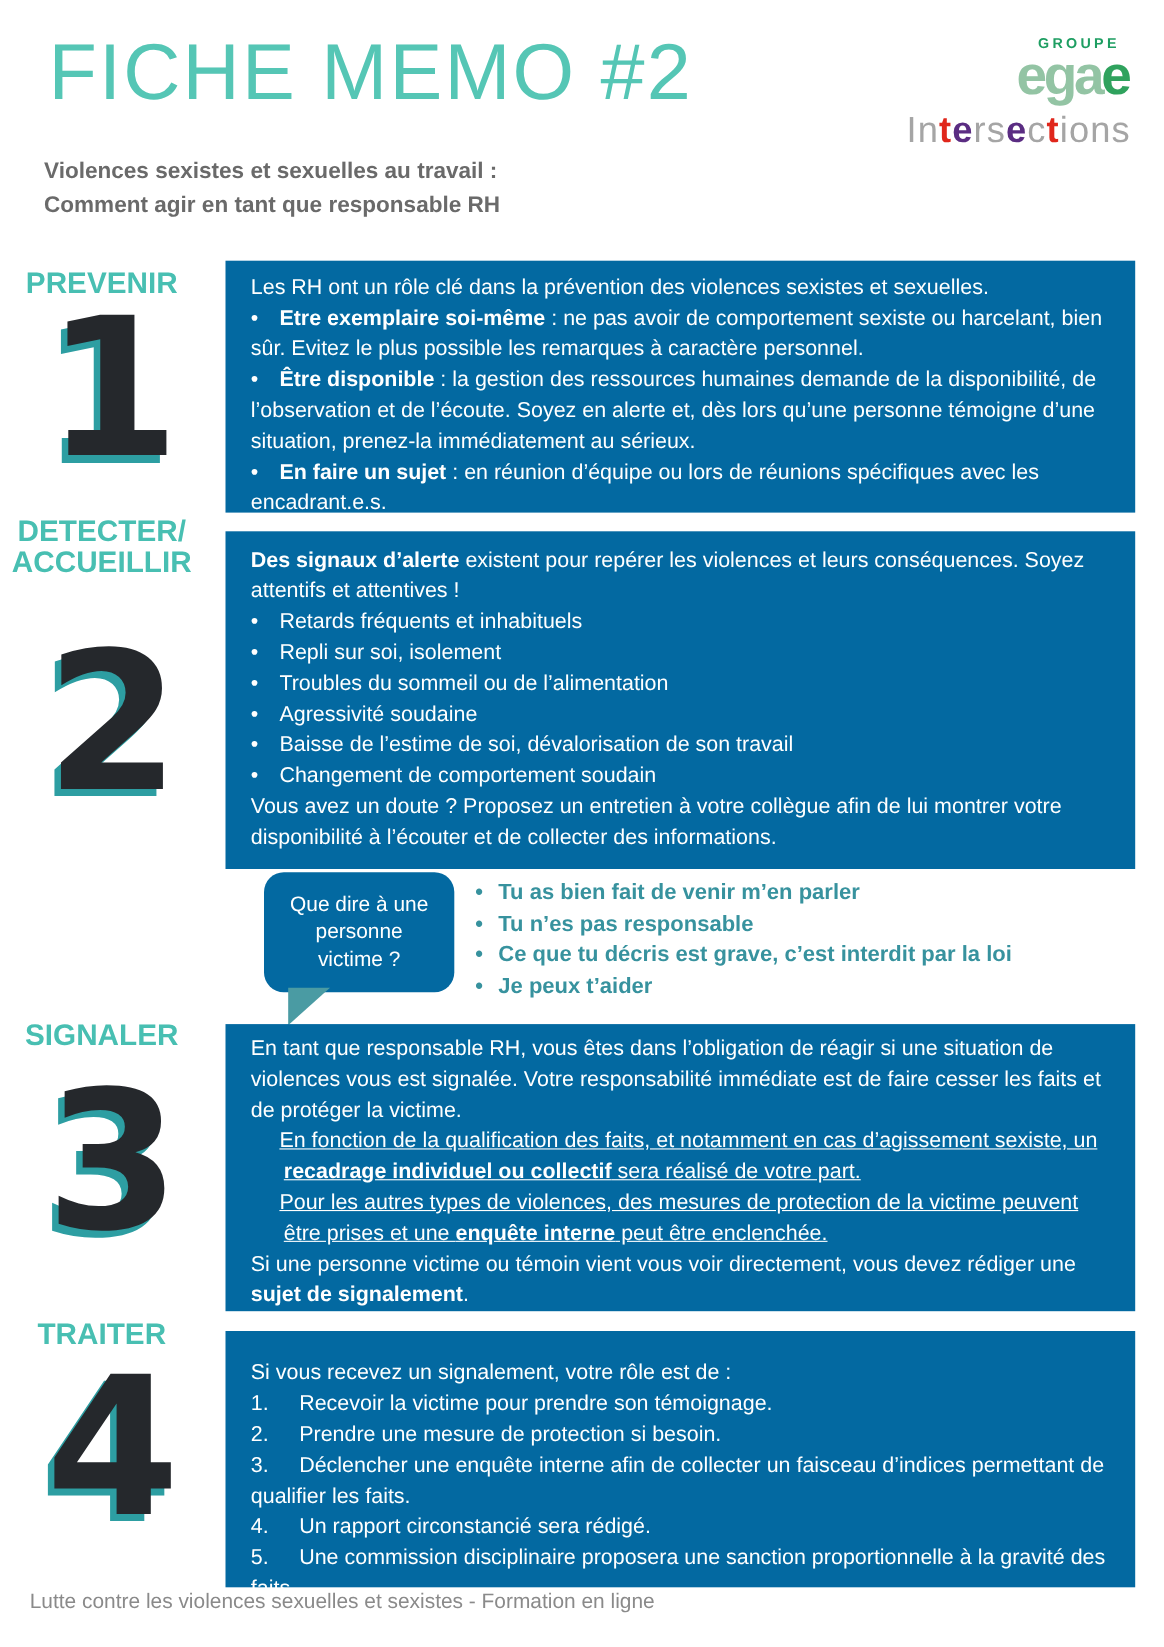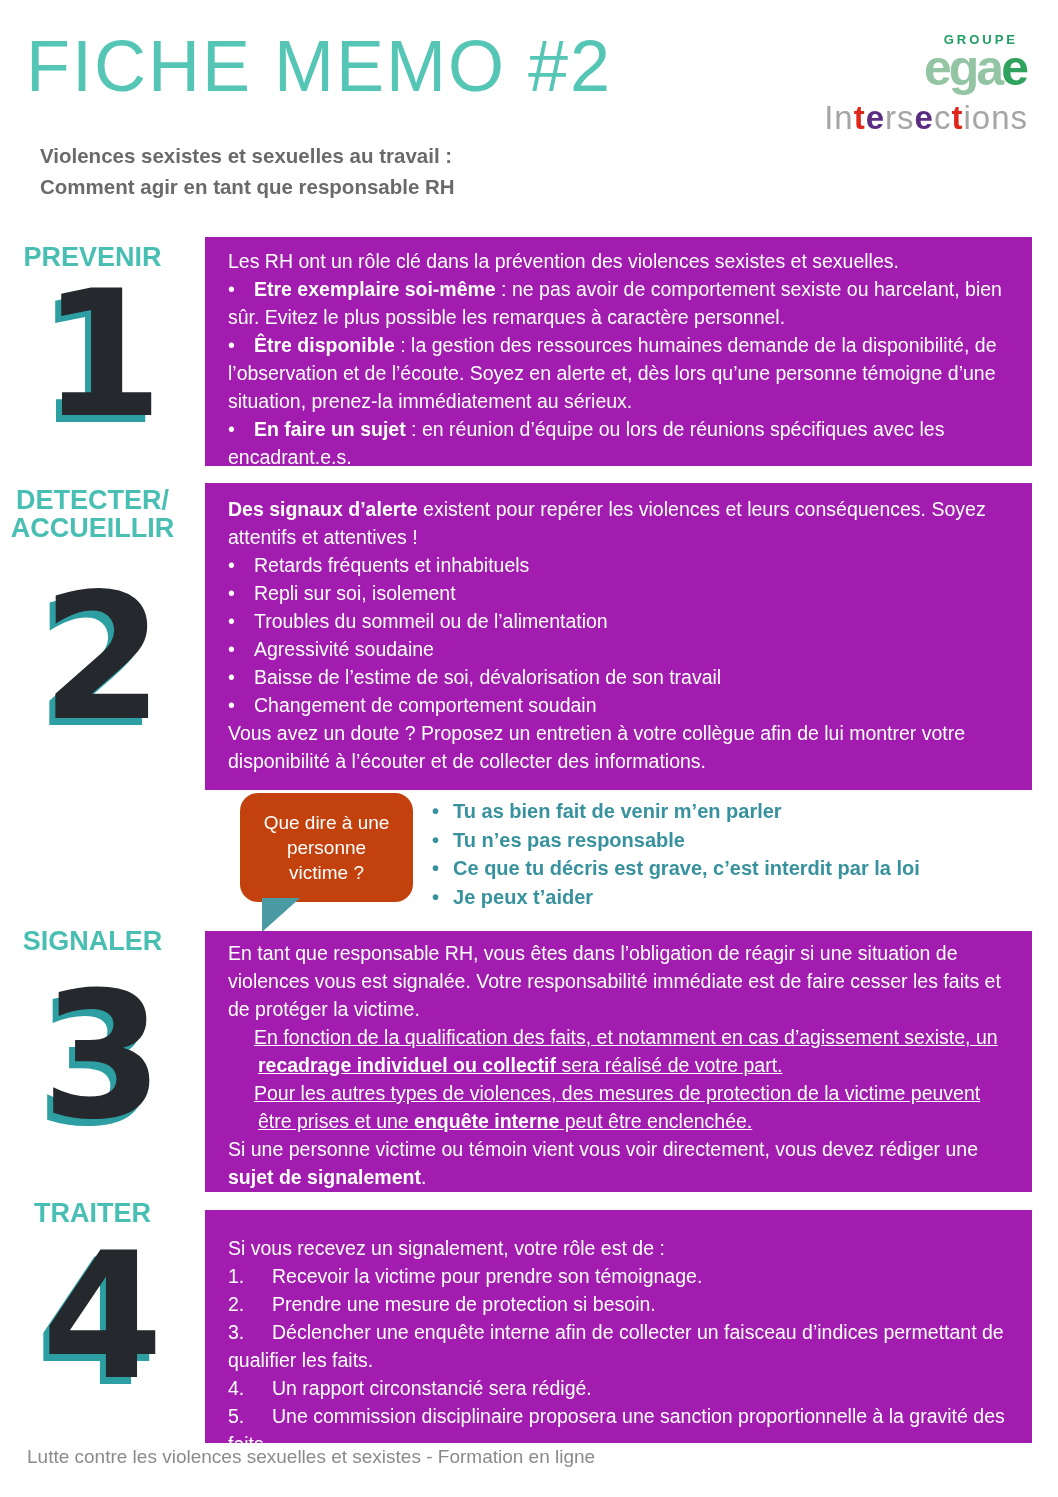--- a/index.html
+++ b/index.html
@@ -1,20 +1,20 @@
 <!DOCTYPE html>
 <html><head>
 <meta charset="utf-8">
 <style>
   html,body{margin:0;padding:0;background:#ffffff;}
   .page{position:relative;width:1058px;height:1497px;background:#ffffff;overflow:hidden;
         font-family:"Liberation Sans",sans-serif;}
 
   
-  .title{position:absolute;left:26px;top:30px;font-size:72px;line-height:1;
+  .title{position:absolute;left:44px;top:30px;font-size:72px;line-height:1;
          font-weight:400;letter-spacing:2px;color:#55C6B5;}
   .logo{position:absolute;right:30px;top:32px;text-align:right;width:280px;}
   .logo-groupe{font-size:13px;font-weight:bold;letter-spacing:3px;color:#1E9E62;
                margin-right:10px;}
   .logo-egae{font-size:50px;font-weight:bold;letter-spacing:-3px;line-height:1;
              margin-top:-4px;margin-right:2px;color:#93C4A4;}
   .logo-egae .edark{color:#2FA25D;}
   .logo-inter{font-size:33px;letter-spacing:1px;line-height:1;margin-top:8px;color:#A5A5A5;}
   .seg-g{color:#A5A5A5;}
   .seg-r{color:#E0261B;font-weight:bold;}
@@ -23,43 +23,43 @@
             color:#6A6A6A;line-height:31px;}
 
   
   .rail-label{position:absolute;left:0;width:185px;text-align:center;
               font-size:27px;font-weight:bold;color:#48BFB2;line-height:28px;}
   .rail-num{position:absolute;left:0;width:205px;text-align:center;
             font-family:"DejaVu Sans",sans-serif;font-weight:bold;font-size:175px;
             line-height:1;color:#25282C;text-shadow:-6px 7px 0 #2D9EA2;}
   #lbl1{top:243px;}
   #num1{top:267px;}
-  #lbl2{top:486px;}
+  #lbl2{top:469px;}
   #num2{top:570px;}
   #lbl3{top:927px;}
   #num3{top:969px;}
   #lbl4{top:1199px;}
   #num4{top:1229px;}
 
   
-  .box{position:absolute;left:205px;width:827px;background:#a21caf;color:#ffffff;
+  .box{position:absolute;left:205px;width:827px;background:#0369a1;color:#ffffff;
        box-sizing:border-box;padding:10px 16px 0 23px;}
   .box p{margin:0;font-size:19.5px;line-height:28px;}
   #box1{top:237px;height:229px;}
   #box2{top:483px;height:307px;padding-top:12px;}
   #box3{top:931px;height:261px;padding-top:8px;}
   #box4{top:1210px;height:233px;padding-top:24px;}
   .bdot{display:inline-block;width:26px;}
   .bdot::before{content:"\2022";font-size:19.5px;}
   .hang{padding-left:30px;text-indent:-30px;text-decoration:underline;}
   .stepnum{display:inline-block;width:44px;}
 
   
   .bubble{position:absolute;left:240px;top:793px;width:173px;height:109px;
-          background:#c2410c;border-radius:18px;color:#ffffff;
+          background:#0369a1;border-radius:18px;color:#ffffff;
           display:flex;flex-direction:column;justify-content:center;align-items:center;
           font-size:19px;line-height:25px;text-align:center;}
   .bubble-tail{position:absolute;left:262px;top:898px;width:0;height:0;
                border-top:34px solid #4A9BA3;border-right:38px solid transparent;}
   .bubble-list{position:absolute;left:432px;top:797px;width:600px;margin:0;padding:0;
                list-style:none;}
   .bubble-list li{font-size:20px;font-weight:bold;color:#37929E;line-height:28.5px;}
   .bubble-list li::before{content:"\2022";margin-right:14px;}
 
   

